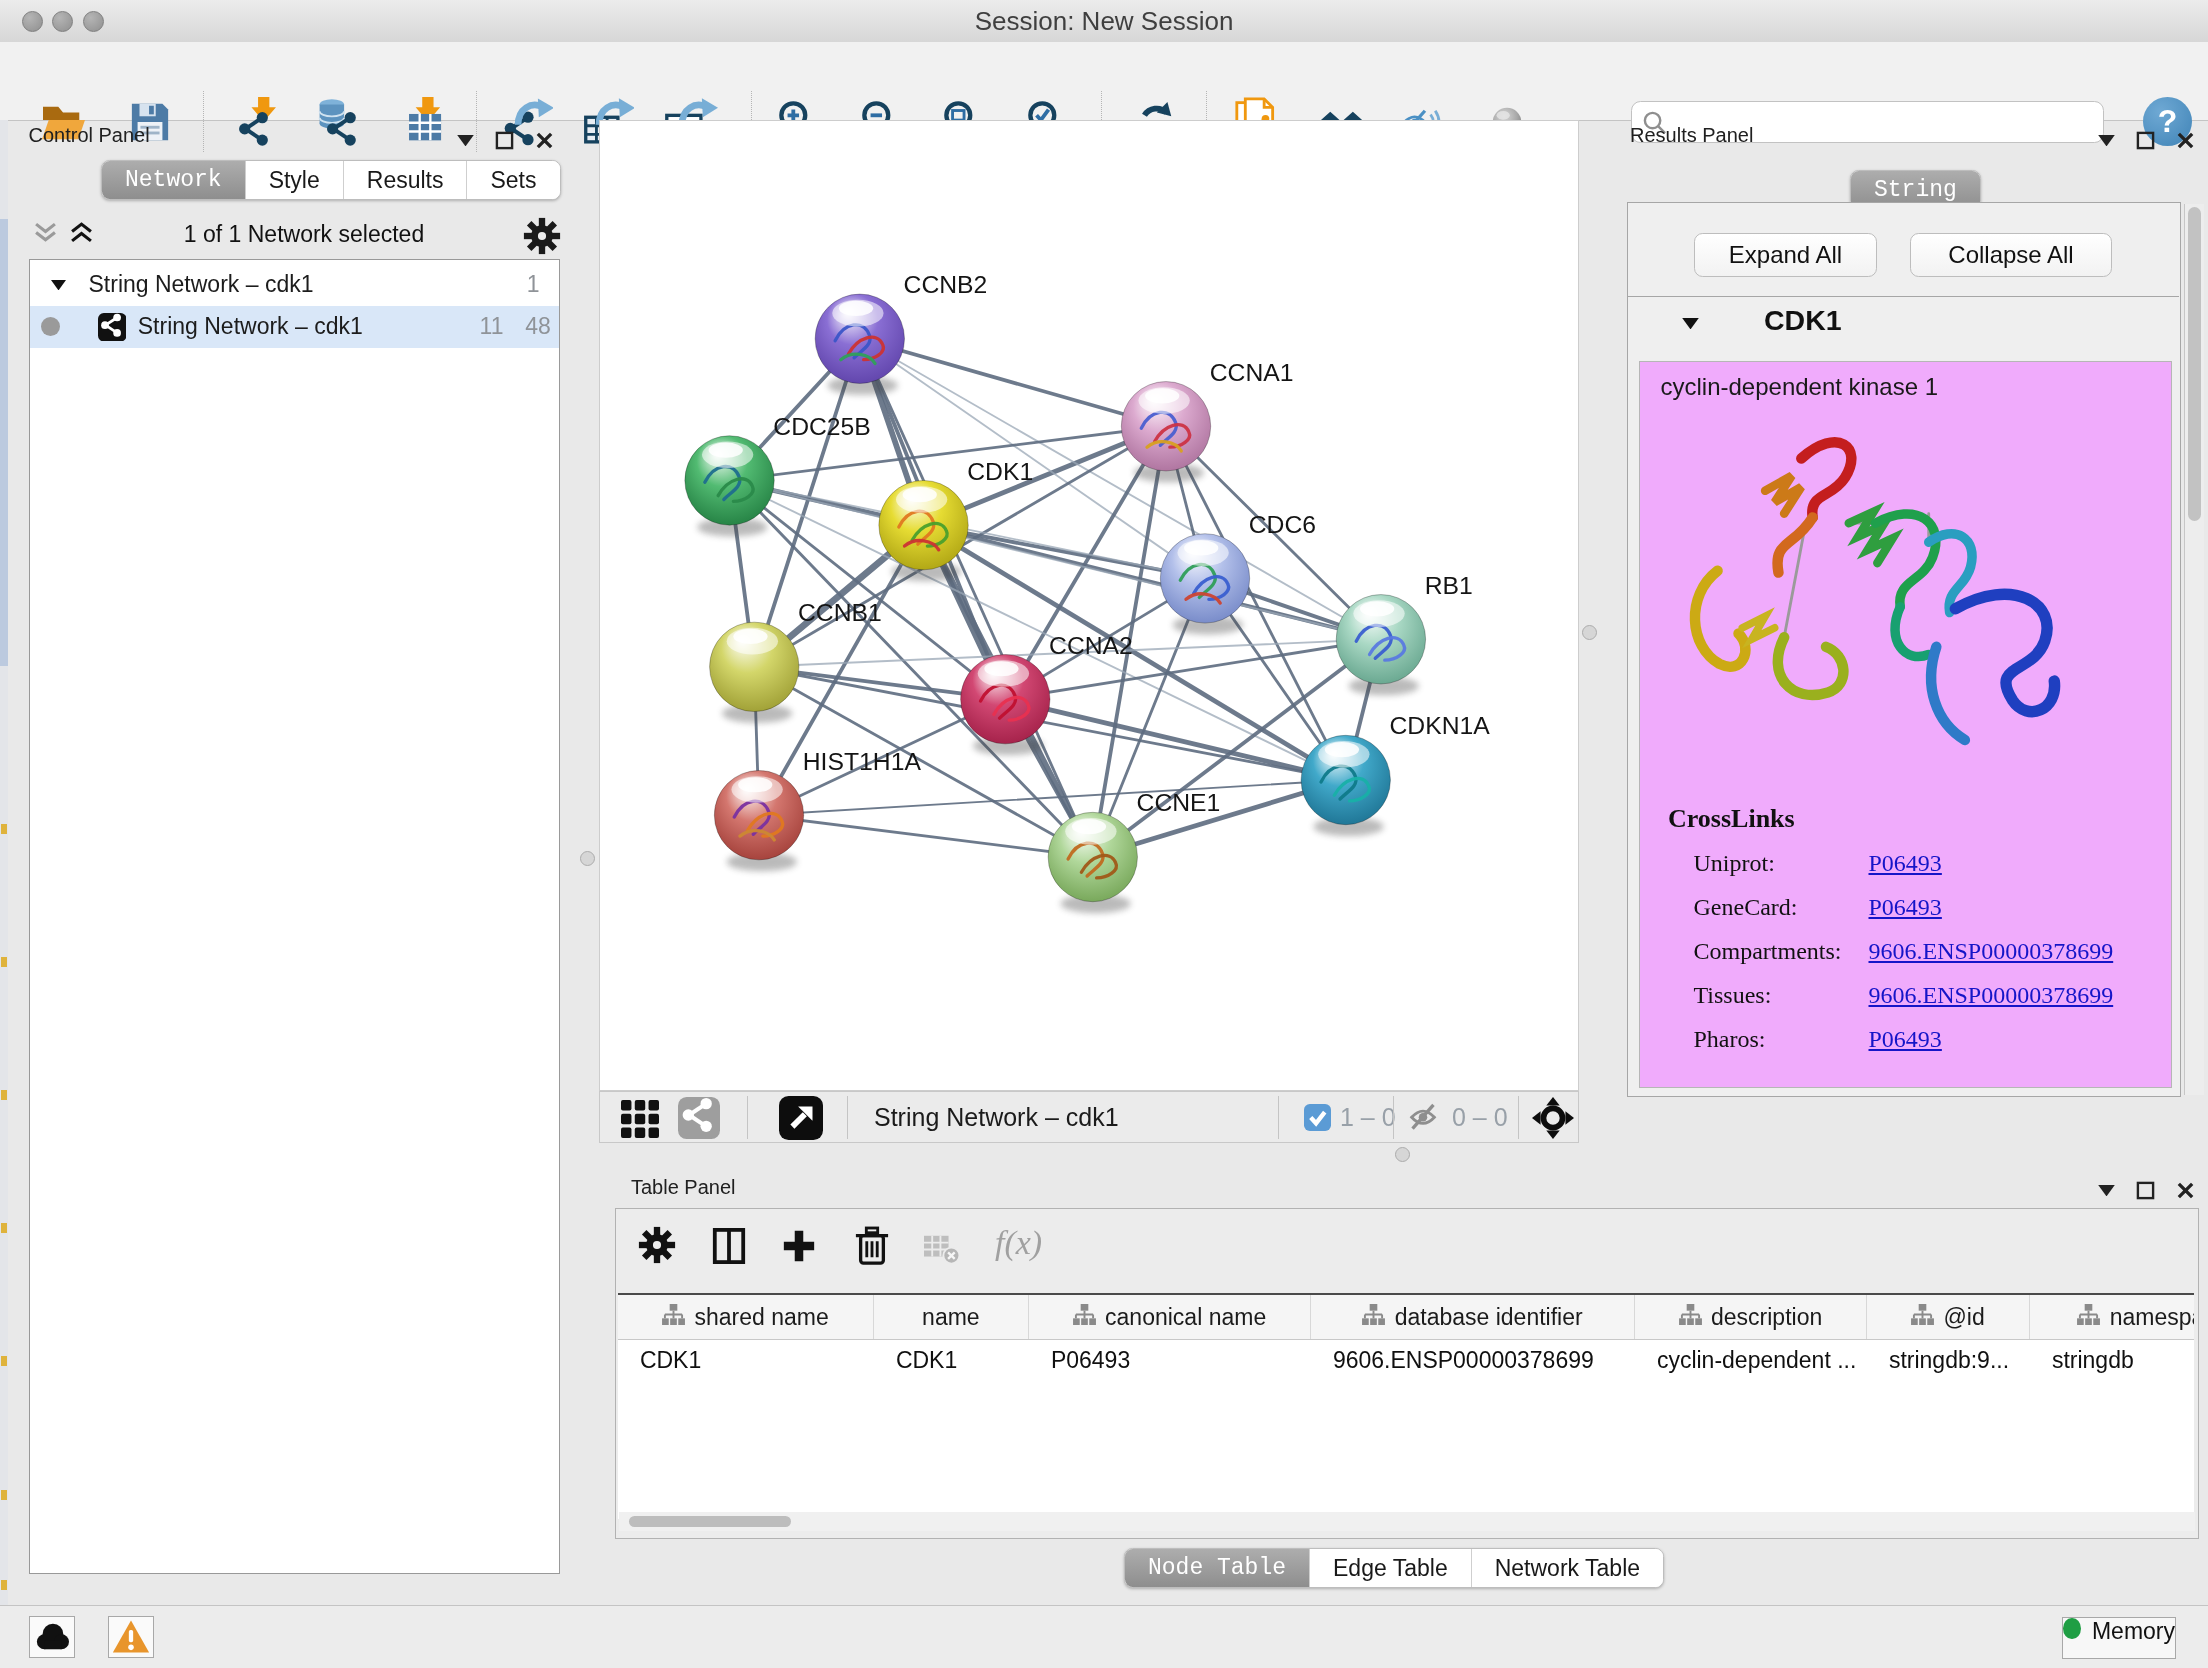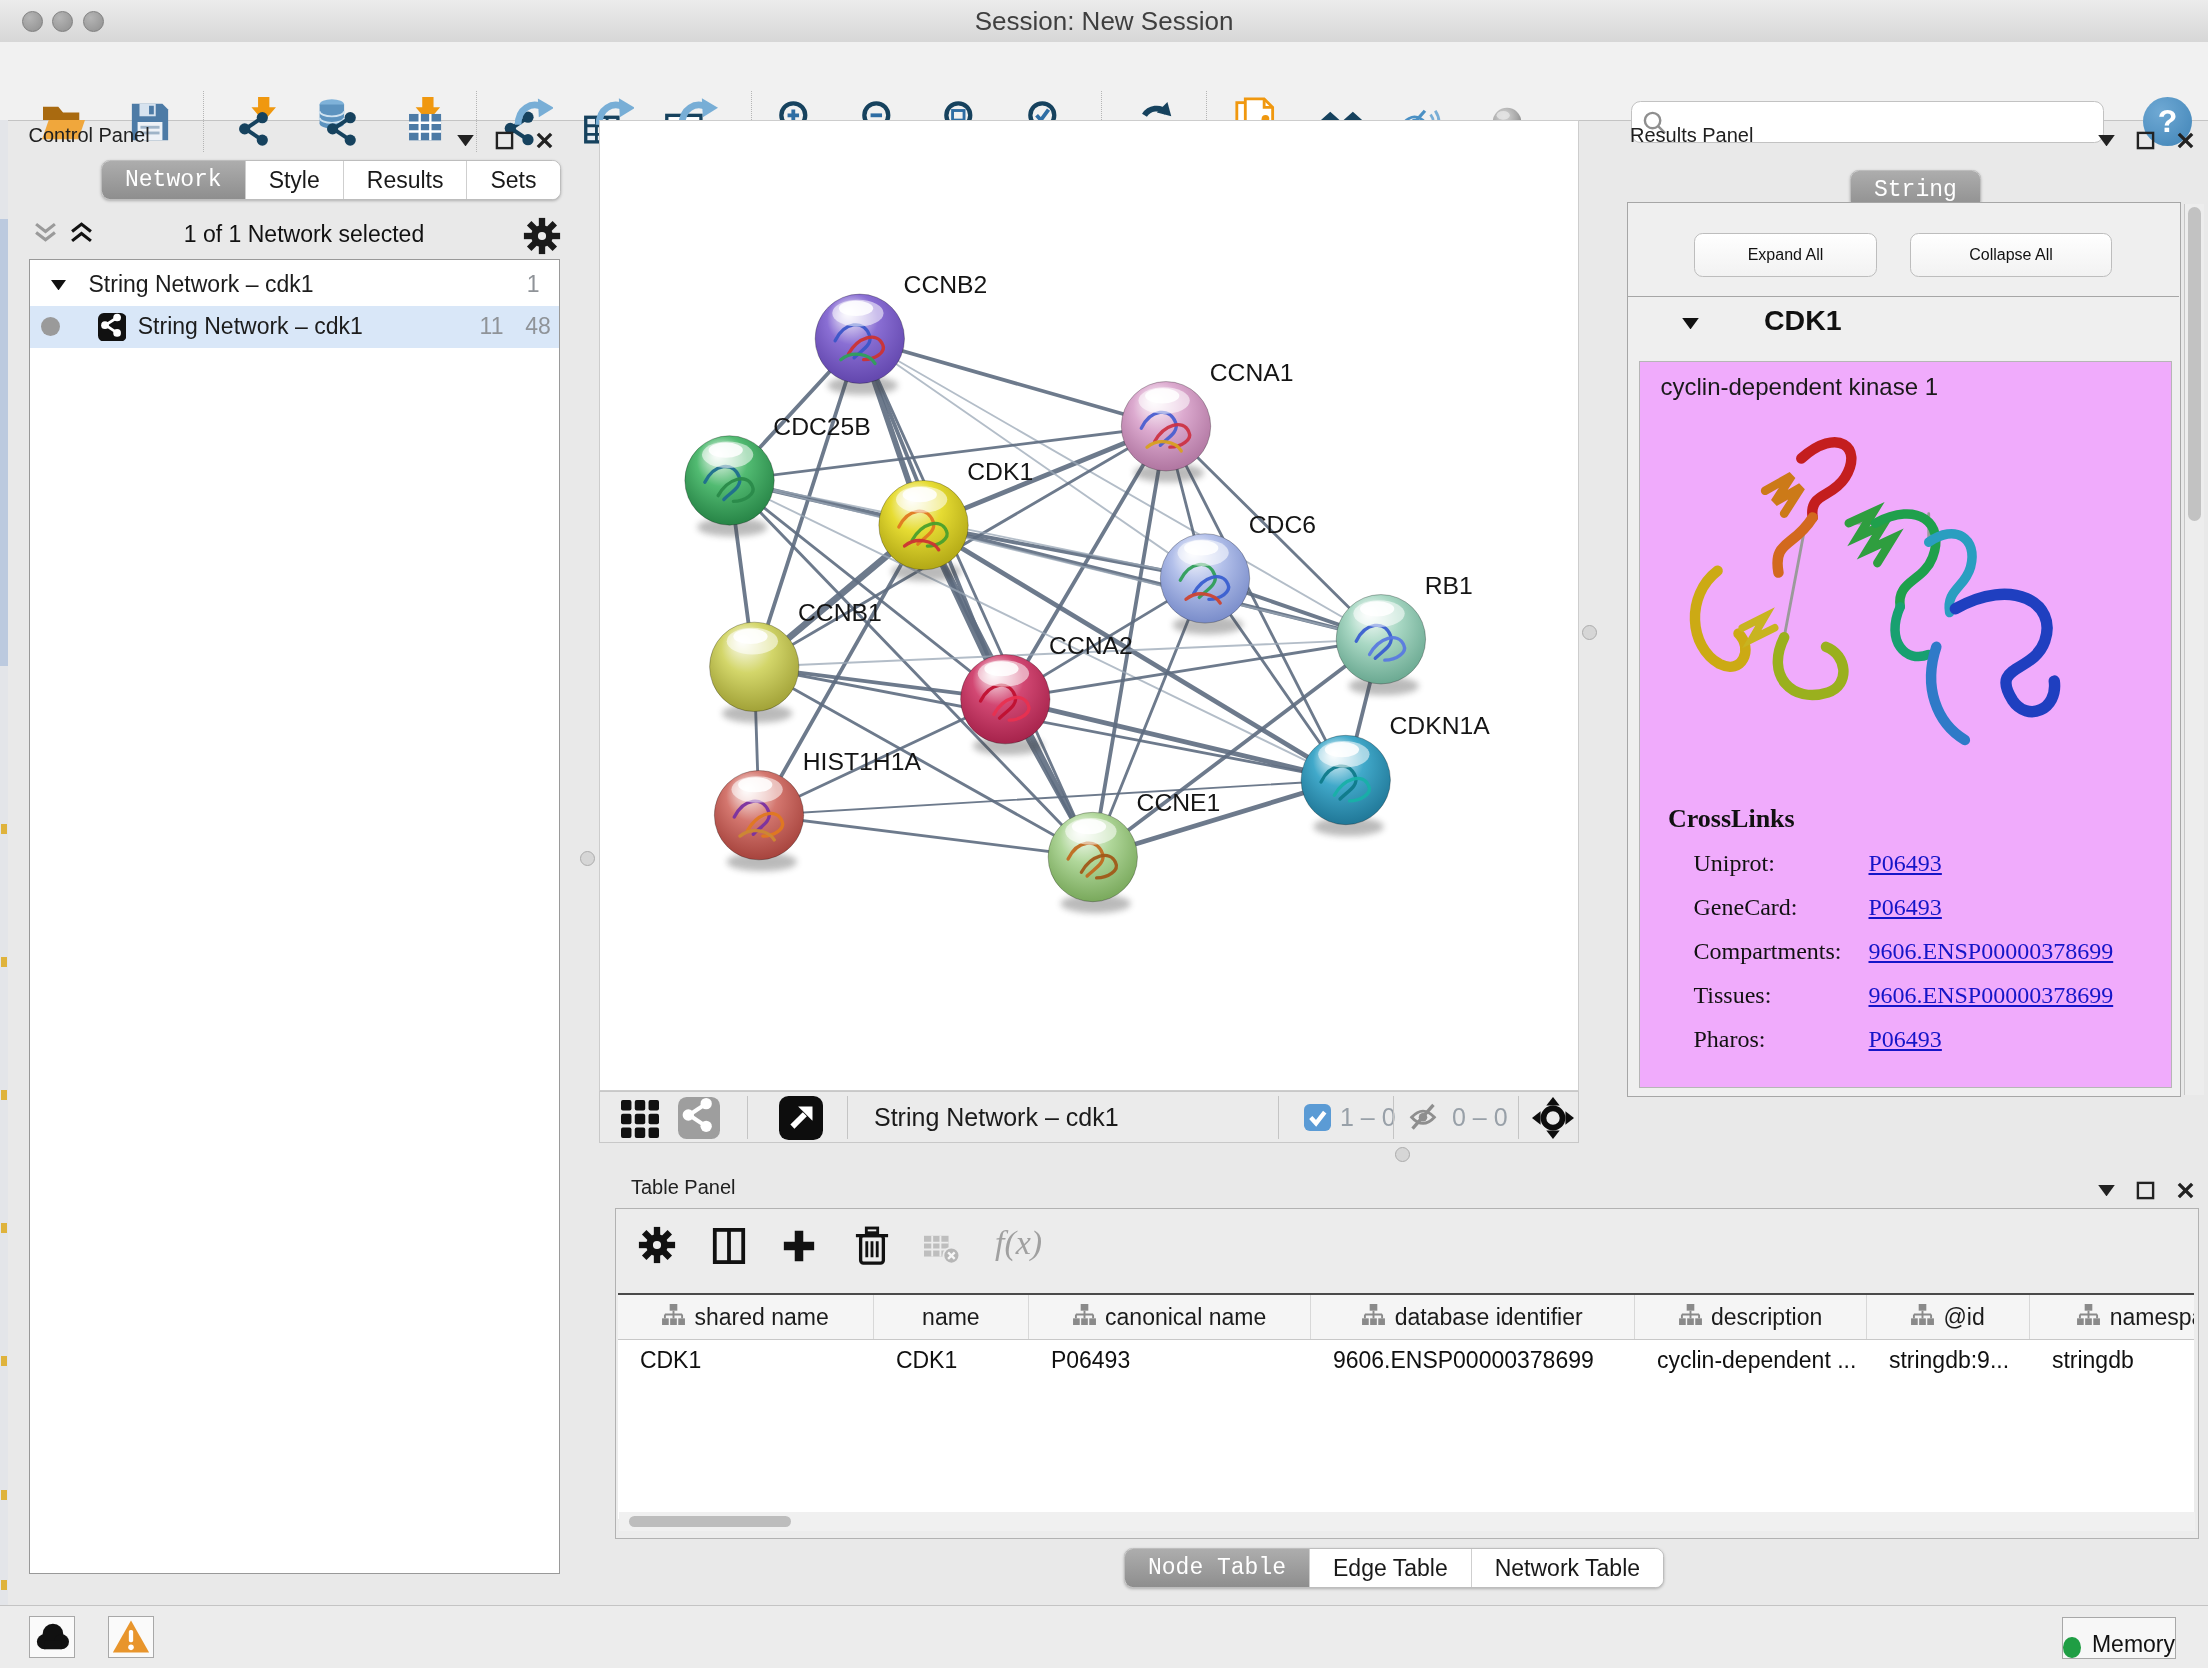--- a/index.html
+++ b/index.html
@@ -29,21 +29,21 @@
   
   .panel-title{font-size:20px;color:#202020;}
   .wc{position:absolute;display:flex;align-items:center;gap:21px;}
   
   .segwrap{display:inline-flex;border:1px solid #bdbdbd;border-radius:8.6px;overflow:hidden;background:#fff;
     box-shadow:0 1px 2.9px rgba(0,0,0,.25);}
   .seg{padding:0 23px;height:38px;line-height:38px;font-size:23px;color:#191919;background:#fff;border-left:1px solid #cfcfcf;white-space:nowrap;}
   .seg:first-child{border-left:none;font-family:Liberation Mono, monospace;}
   .seg.active{background:linear-gradient(#adadad,#8e8e8e);color:#fff;}
   .btn{background:linear-gradient(#ffffff,#f2f2f2);border:1.9px solid #bdbdbd;border-radius:8.6px;
-    font-size:16px;color:#111;display:flex;align-items:center;justify-content:center;box-sizing:border-box;}
+    font-size:24px;color:#111;display:flex;align-items:center;justify-content:center;box-sizing:border-box;}
   
   #cp-treebox{left:28.5px;top:259px;width:531px;height:1315px;background:#fff;border:1.9px solid #999;box-sizing:border-box;}
   .tree-row{position:relative;height:42px;display:flex;align-items:center;font-size:23px;}
   .tree-row.sel{background:#d9e7f8;}
   .gray-num{color:#8f9398;}
   
   #network-canvas{left:599px;top:120px;width:980px;height:971px;background:#fff;border:1px solid #cdcdcd;box-sizing:border-box;}
   #network-toolbar{left:599px;top:1091px;width:980px;height:52px;background:#ebebeb;
     border:1px solid #c8c8c8;box-sizing:border-box;}
   .ntsep{position:absolute;top:3.8px;height:43px;width:0;border-left:1px solid #c4c4c4;}
@@ -67,21 +67,21 @@
   .trow{display:flex;height:41px;background:#fff;}
   .td{display:flex;align-items:center;padding-left:22px;font-size:23px;color:#101010;box-sizing:border-box;flex:none;
     white-space:nowrap;overflow:hidden;}
   #tp-hscroll{left:619px;top:1512px;width:1576px;height:19px;background:#f0f0f0;}
   #tp-hthumb{left:9.5px;top:3.8px;width:162px;height:11.4px;background:#bdbdbd;border-radius:5.7px;}
   
   #statusbar{left:0;top:1605px;width:2208px;height:63px;background:#ececec;border-top:1px solid #c4c4c4;}
   .sb-btn{position:absolute;top:9.5px;width:46px;height:42px;background:#fafafa;border:1.9px solid #a8a8a8;
     box-sizing:border-box;display:flex;align-items:center;justify-content:center;}
   #memory-btn{left:2062px;top:10.5px;width:114px;height:42px;background:#f7f7f7;border:1.9px solid #a8a8a8;
-    box-sizing:border-box;display:flex;align-items:flex-end;justify-content:center;gap:11.4px;font-size:23px;color:#111;}
+    box-sizing:border-box;display:flex;align-items:flex-start;justify-content:center;gap:11.4px;font-size:23px;color:#111;}
   .dot-green{width:21px;height:21px;border-radius:50%;background:#1f9e44;}
   .handle{position:absolute;width:15px;height:15px;border-radius:50%;background:#d6d6d6;border:1px solid #acacac;box-sizing:border-box;}
   
   #sliver{left:0;top:120px;width:7.6px;height:1486px;background:#e3e5e9;}
   .sliv-b{position:absolute;left:0;width:7.6px;background:#bccadf;}
   .sliv-y{position:absolute;left:1px;width:5.7px;height:9.5px;background:#dfb33c;}
 </style>
 </head>
 <body>
 

